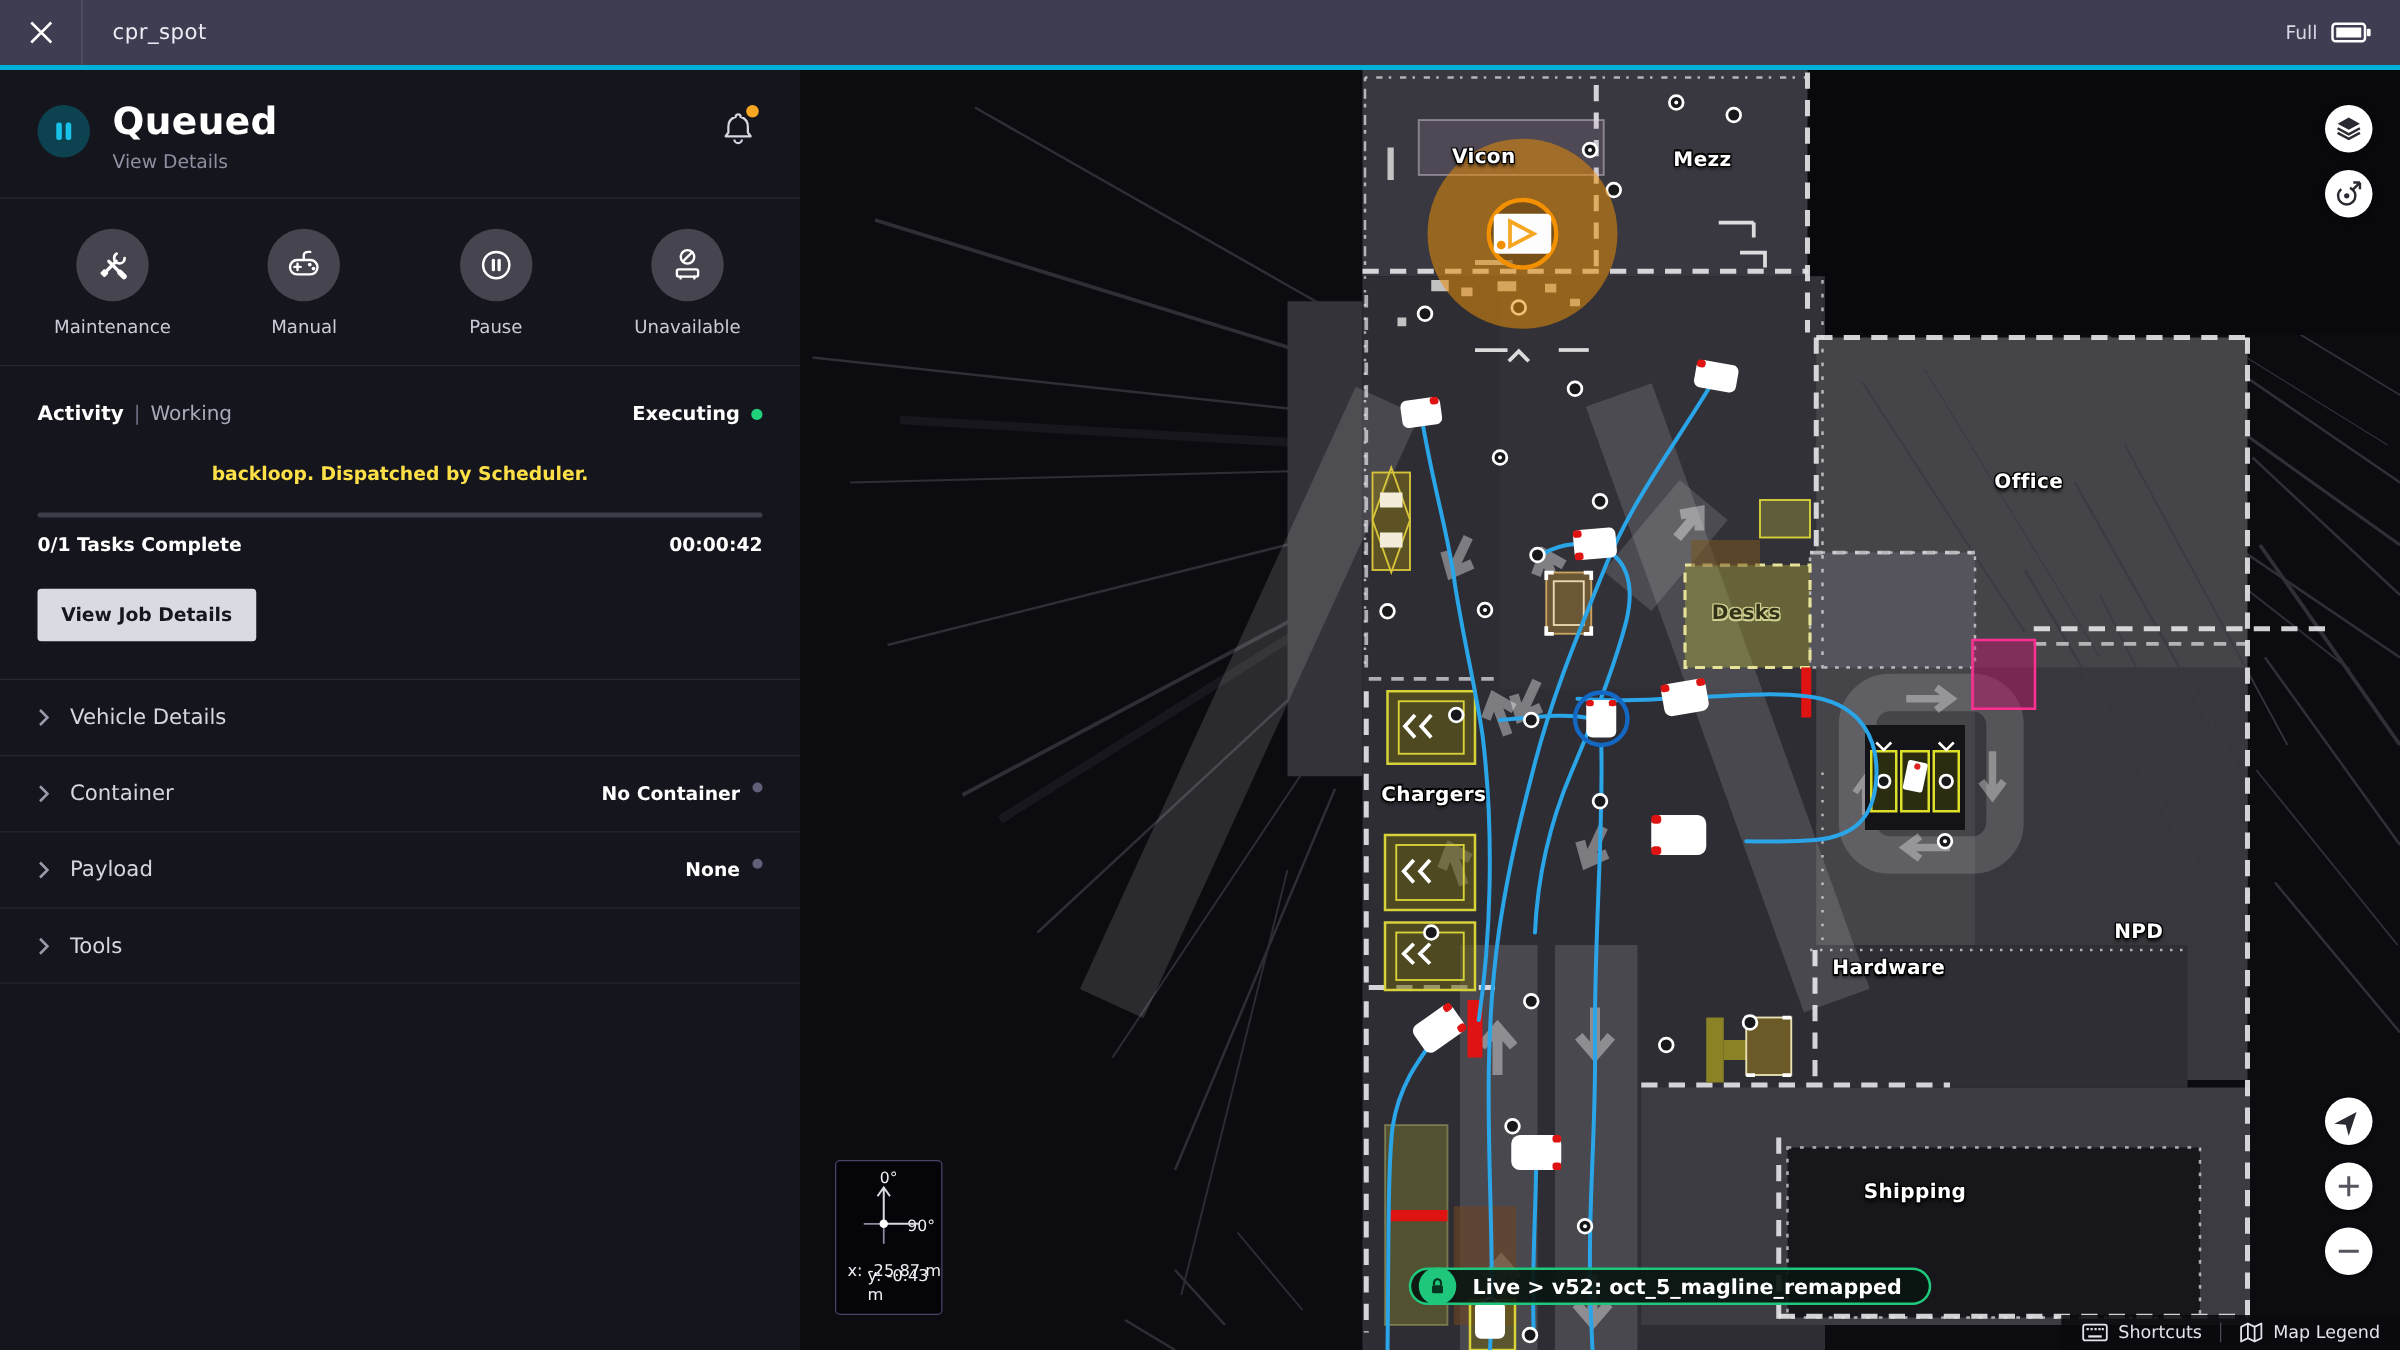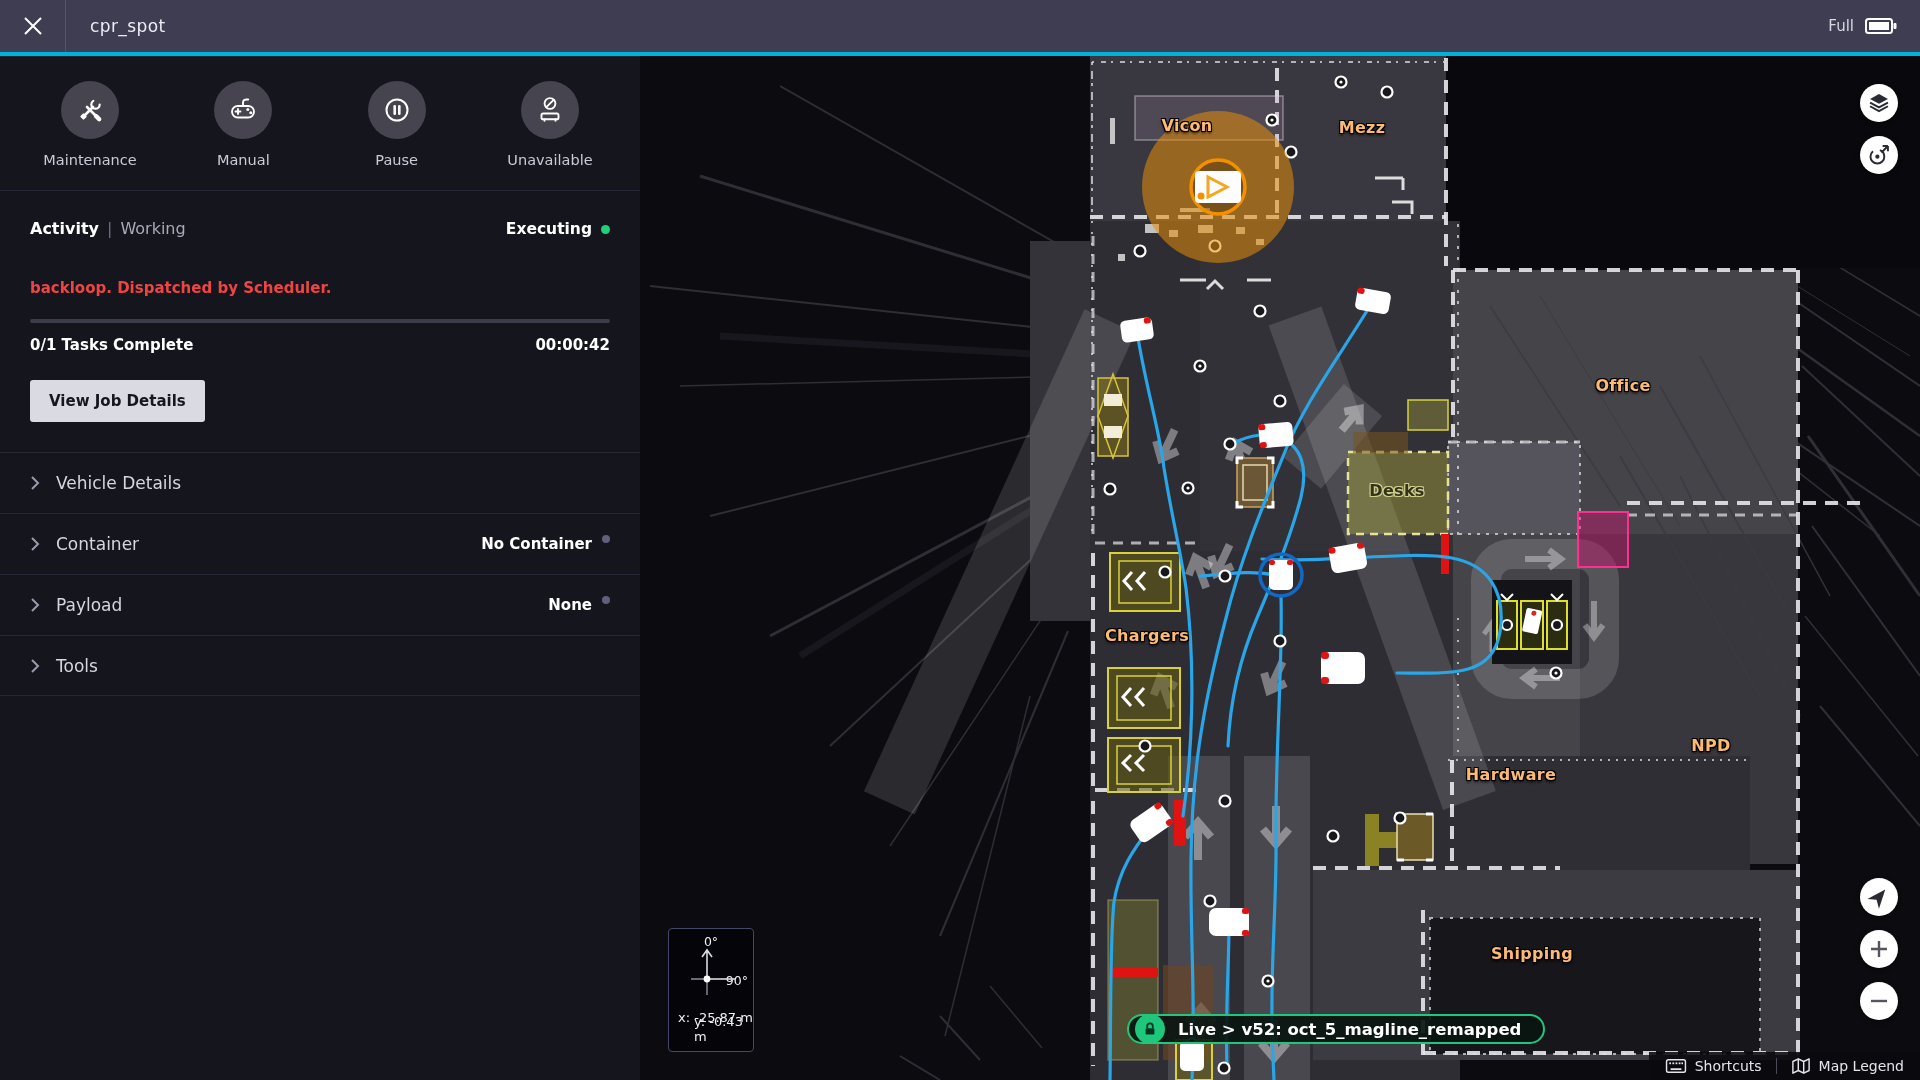--- a/index.html
+++ b/index.html
@@ -34,41 +34,41 @@
   .action-label { margin-top:13px; font-size:14.5px; color:#cbcbd8; }
 
   .activity { padding:28px 30px 30px; border-top:1px solid #262634; }
   .activity-head { display:flex; justify-content:space-between; align-items:baseline; }
   .activity-title { font-size:16px;text-align:center; }
   .activity-title .t { font-weight:bold; }
   .activity-title .sep { color:#6e6e82; margin:0 8px; font-weight:normal; }
   .activity-title .state { color:#a9a9b8; }
   .executing { font-size:15.5px; font-weight:bold; display:flex; align-items:center; gap:9px; }
   .dot-green { width:9px; height:9px; border-radius:50%; background:#21d07a; }
-  .activity-desc { margin-top:41px; font-size:15px; font-weight:bold; color:#ef4444; }
+  .activity-desc { margin-top:30px; font-size:15px; font-weight:bold; color:#fde047;text-align:center; }
   .progress-track { margin-top:22px; height:4px; background:#3d3d4a; border-radius:2px; overflow:hidden; }
   .progress-fill { width:0%; height:100%; background:#21d07a; }
   .task-row { display:flex; justify-content:space-between; margin-top:13px; font-size:15px; font-weight:bold; }
   .job-btn { margin-top:26px; background:#dadae3; color:#16161e; font-weight:bold; font-size:15px;
     border:none; border-radius:3px; padding:12px 19px; font-family:inherit; cursor:pointer; }
 
   .section-row { display:flex; align-items:center; height:61px; padding:0 30px;
     border-top:1px solid #262634; font-size:17px; color:#d6d6e0; cursor:pointer; }
   .section-row.last { border-bottom:1px solid #262634; }
   .chev { margin-right:16px; display:flex; }
   .section-value { margin-left:auto; font-size:15px; font-weight:bold; color:#fff;
     display:flex; gap:10px; }
   .value-dot { width:8px; height:8px; border-radius:50%; background:#60607a; }
 
   
   .map-area { position:relative; flex:1; background:#0c0b10; overflow:hidden; }
   .map-svg { position:absolute; inset:0; }
 
   .map-label { position:absolute; transform:translate(-50%,-50%); font-size:16px; font-weight:bold;
-    color:#fdba74; letter-spacing:.3px; white-space:nowrap; pointer-events:none;
+    color:#ffffff; letter-spacing:.3px; white-space:nowrap; pointer-events:none;
     text-shadow:-1px -1px 0 #000, 1px -1px 0 #000, -1px 1px 0 #000, 1px 1px 0 #000, 0 2px 3px #000; }
   .map-label.dark { color:#33331a;
     text-shadow:-1px -1px 0 #cfcf90, 1px -1px 0 #cfcf90, -1px 1px 0 #cfcf90, 1px 1px 0 #cfcf90; }
 
   .map-ctl { position:absolute; right:22px; width:38px; height:38px; border-radius:50%; background:#fff;
     display:flex; align-items:center; justify-content:center; cursor:pointer;
     box-shadow:0 1px 4px rgba(0,0,0,.6); }
 
   .compass { position:absolute; left:28px; top:872px; width:86px; height:124px;
     background:rgba(4,4,8,.88); border:1px solid #46466a; border-radius:4px; color:#eef0f4; }
@@ -118,20 +118,39 @@
       <rect x="29.5" y="9" width="3" height="6" rx="1" fill="#fff"></rect>
     </svg>
   </div>
 </div>
 <div class="accent-line"></div>
 
 <div class="content">
 
   <div class="sidebar">
 
+    <div class="panel-header">
+      <div class="status-badge">
+        <svg width="20" height="20" viewBox="0 0 20 20">
+          <rect x="4" y="3" width="4.5" height="14" rx="2" fill="#17c1e8"></rect>
+          <rect x="11.5" y="3" width="4.5" height="14" rx="2" fill="#17c1e8"></rect>
+        </svg>
+      </div>
+      <div>
+        <div class="status-title">Queued</div>
+        <div class="view-details">View Details</div>
+      </div>
+      <div class="bell-wrap">
+        <svg width="27" height="28" viewBox="0 0 27 28">
+          <path d="M13.5 3.5 a2 2 0 0 1 2 2 c4 1.2 5.8 4.2 5.8 8 v4.5 l2.2 3 H3.5 l2.2 -3 v-4.5 c0 -3.8 1.8 -6.8 5.8 -8 a2 2 0 0 1 2 -2 z" fill="none" stroke="#d6d6e2" stroke-width="1.8" stroke-linejoin="round"></path>
+          <path d="M10.5 23.5 a3 3 0 0 0 6 0" fill="none" stroke="#d6d6e2" stroke-width="1.8"></path>
+        </svg>
+        <span class="notif-dot"></span>
+      </div>
+    </div>
 
     <div class="actions-row">
       <div class="action">
         <div class="action-circle">
             <svg width="32" height="32" viewBox="0 0 32 32">
           <g stroke="#fff" fill="none" stroke-linecap="round">
             <path d="M10 22 L19 13" stroke-width="2.6"></path>
             <circle cx="21.5" cy="10.5" r="4.2" stroke-width="2.2" stroke-dasharray="17 9"></circle>
             <path d="M22 22 L13 13" stroke-width="2.6"></path>
             <path d="M22 22 l3.2 3.2" stroke-width="4.4"></path>

